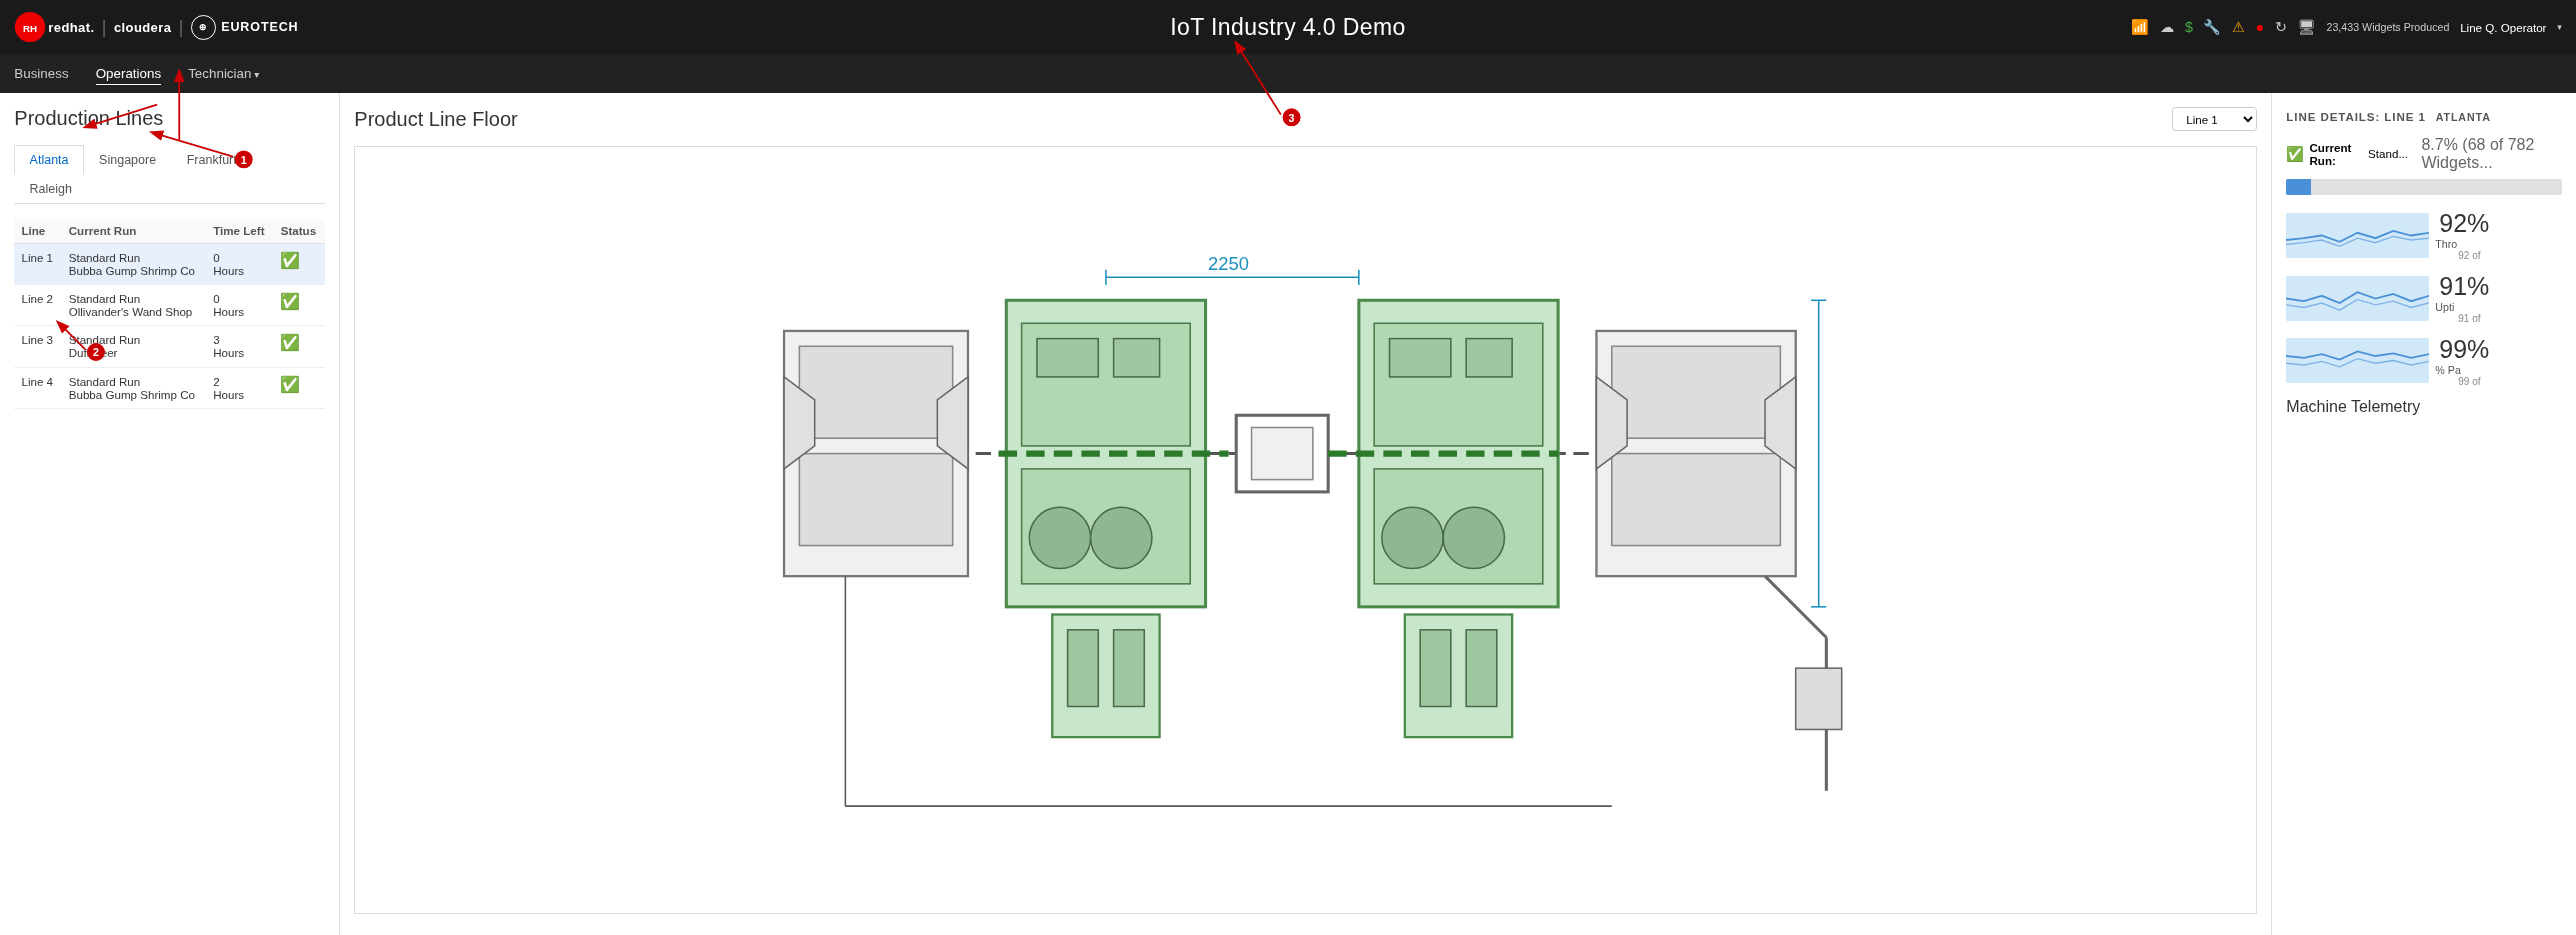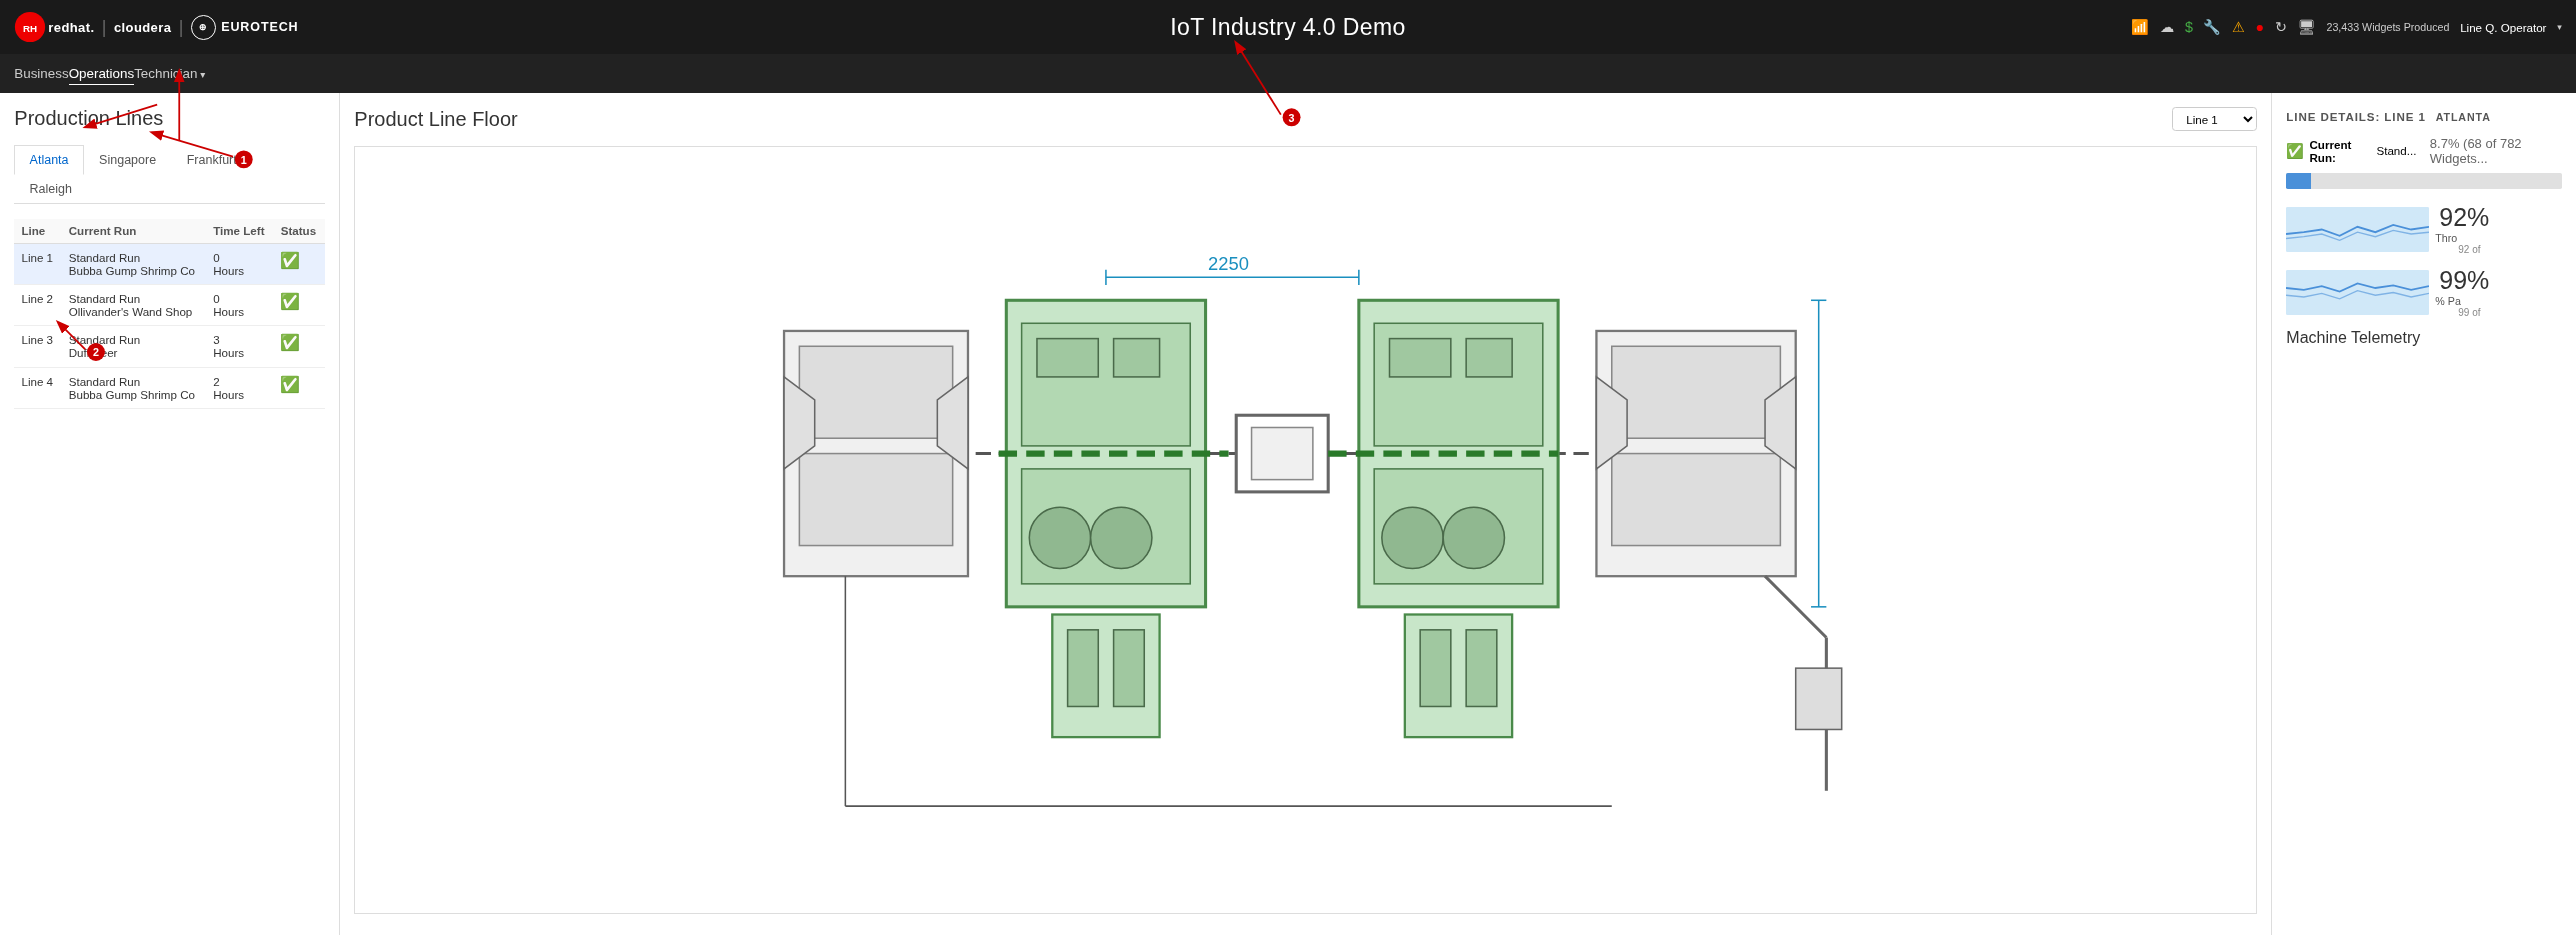--- a/index.html
+++ b/index.html
@@ -84,20 +84,21 @@
       cursor: pointer;
     }
 
     
     .sec-nav {
       background: #222;
       display: flex;
       align-items: center;
       height: 39px;
       padding: 0 14.3px;
+      gap: 27px;
     }
     .sec-nav-item {
       color: #ccc;
       font-size: 13.4px;
       cursor: pointer;
       padding: 3.6px 0;
       text-decoration: none;
     }
     .sec-nav-item.active { color: white; border-bottom: 1.8px solid white; }
     .sec-nav-item.with-arrow::after { content: ' ▾'; font-size: 10px; }
@@ -496,21 +497,21 @@
   <div class="right-panel">
     <h2 class="line-details-title">
       <span>Line Details: Line 1</span>
       <span style="font-size:10.7px; font-weight:700; color:#555; text-transform:uppercase; letter-spacing:0.9px; margin-left:5.4px;">ATLANTA</span>
     </h2>
 
     <div class="current-run">
       <span class="check">✅</span>
       <strong>Current Run:</strong>
       <span>Stand...</span>
-      <span style="color:#666; font-size:13px;padding-left:8px;">8.7% (68 of 782 Widgets...</span>
+      <span style="color:#666; font-size:16px;padding-left:8px;">8.7% (68 of 782 Widgets...</span>
     </div>
 
     <div class="run-bar">
       <div class="run-bar-fill"></div>
     </div>
 
     <div class="metric-row">
       <div class="metric-chart">
         <svg viewBox="0 0 160 50" preserveAspectRatio="none">
           <rect width="160" height="50" fill="#d0e8f8"></rect>
@@ -518,20 +519,34 @@
           <polyline points="0,35 20,33 40,30 60,37 80,28 100,33 120,26 140,30 160,28" fill="none" stroke="#4a90d9" stroke-width="1.5" opacity="0.6"></polyline>
         </svg>
       </div>
       <div>
         <div class="metric-value">92%</div>
         <div class="metric-label">Thro</div>
         <div class="metric-sub">92 of</div>
       </div>
     </div>
 
+    <div class="metric-row">
+      <div class="metric-chart">
+        <svg viewBox="0 0 160 50" preserveAspectRatio="none">
+          <rect width="160" height="50" fill="#d0e8f8"></rect>
+          <polyline points="0,25 20,28 40,22 60,30 80,18 100,25 120,20 140,28 160,22" fill="none" stroke="#4a90d9" stroke-width="2"></polyline>
+          <polyline points="0,32 20,35 40,30 60,38 80,26 100,32 120,28 140,35 160,30" fill="none" stroke="#4a90d9" stroke-width="1.5" opacity="0.6"></polyline>
+        </svg>
+      </div>
+      <div>
+        <div class="metric-value">91%</div>
+        <div class="metric-label">Upti</div>
+        <div class="metric-sub">91 of</div>
+      </div>
+    </div>
 
     <div class="metric-row">
       <div class="metric-chart">
         <svg viewBox="0 0 160 50" preserveAspectRatio="none">
           <rect width="160" height="50" fill="#d0e8f8"></rect>
           <polyline points="0,20 20,22 40,18 60,24 80,15 100,20 120,17 140,22 160,18" fill="none" stroke="#4a90d9" stroke-width="2"></polyline>
           <polyline points="0,28 20,30 40,26 60,32 80,23 100,28 120,25 140,30 160,26" fill="none" stroke="#4a90d9" stroke-width="1.5" opacity="0.6"></polyline>
         </svg>
       </div>
       <div>

